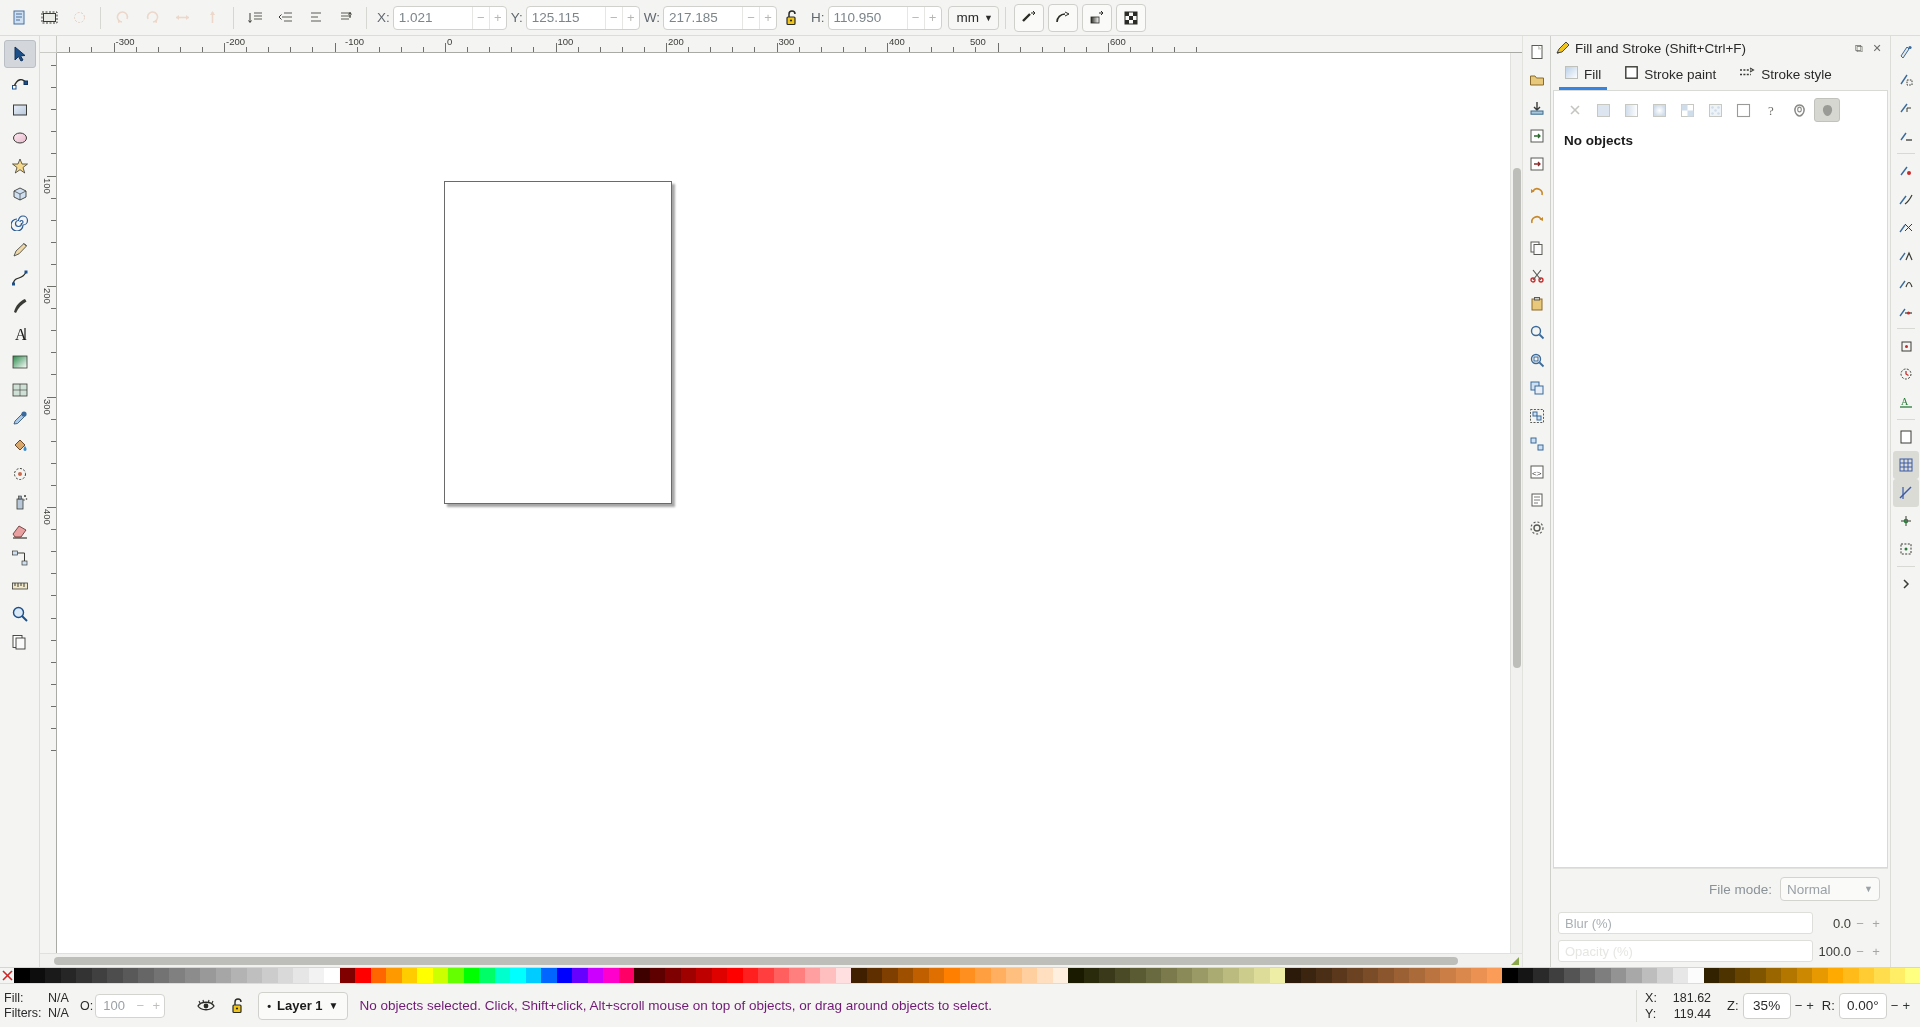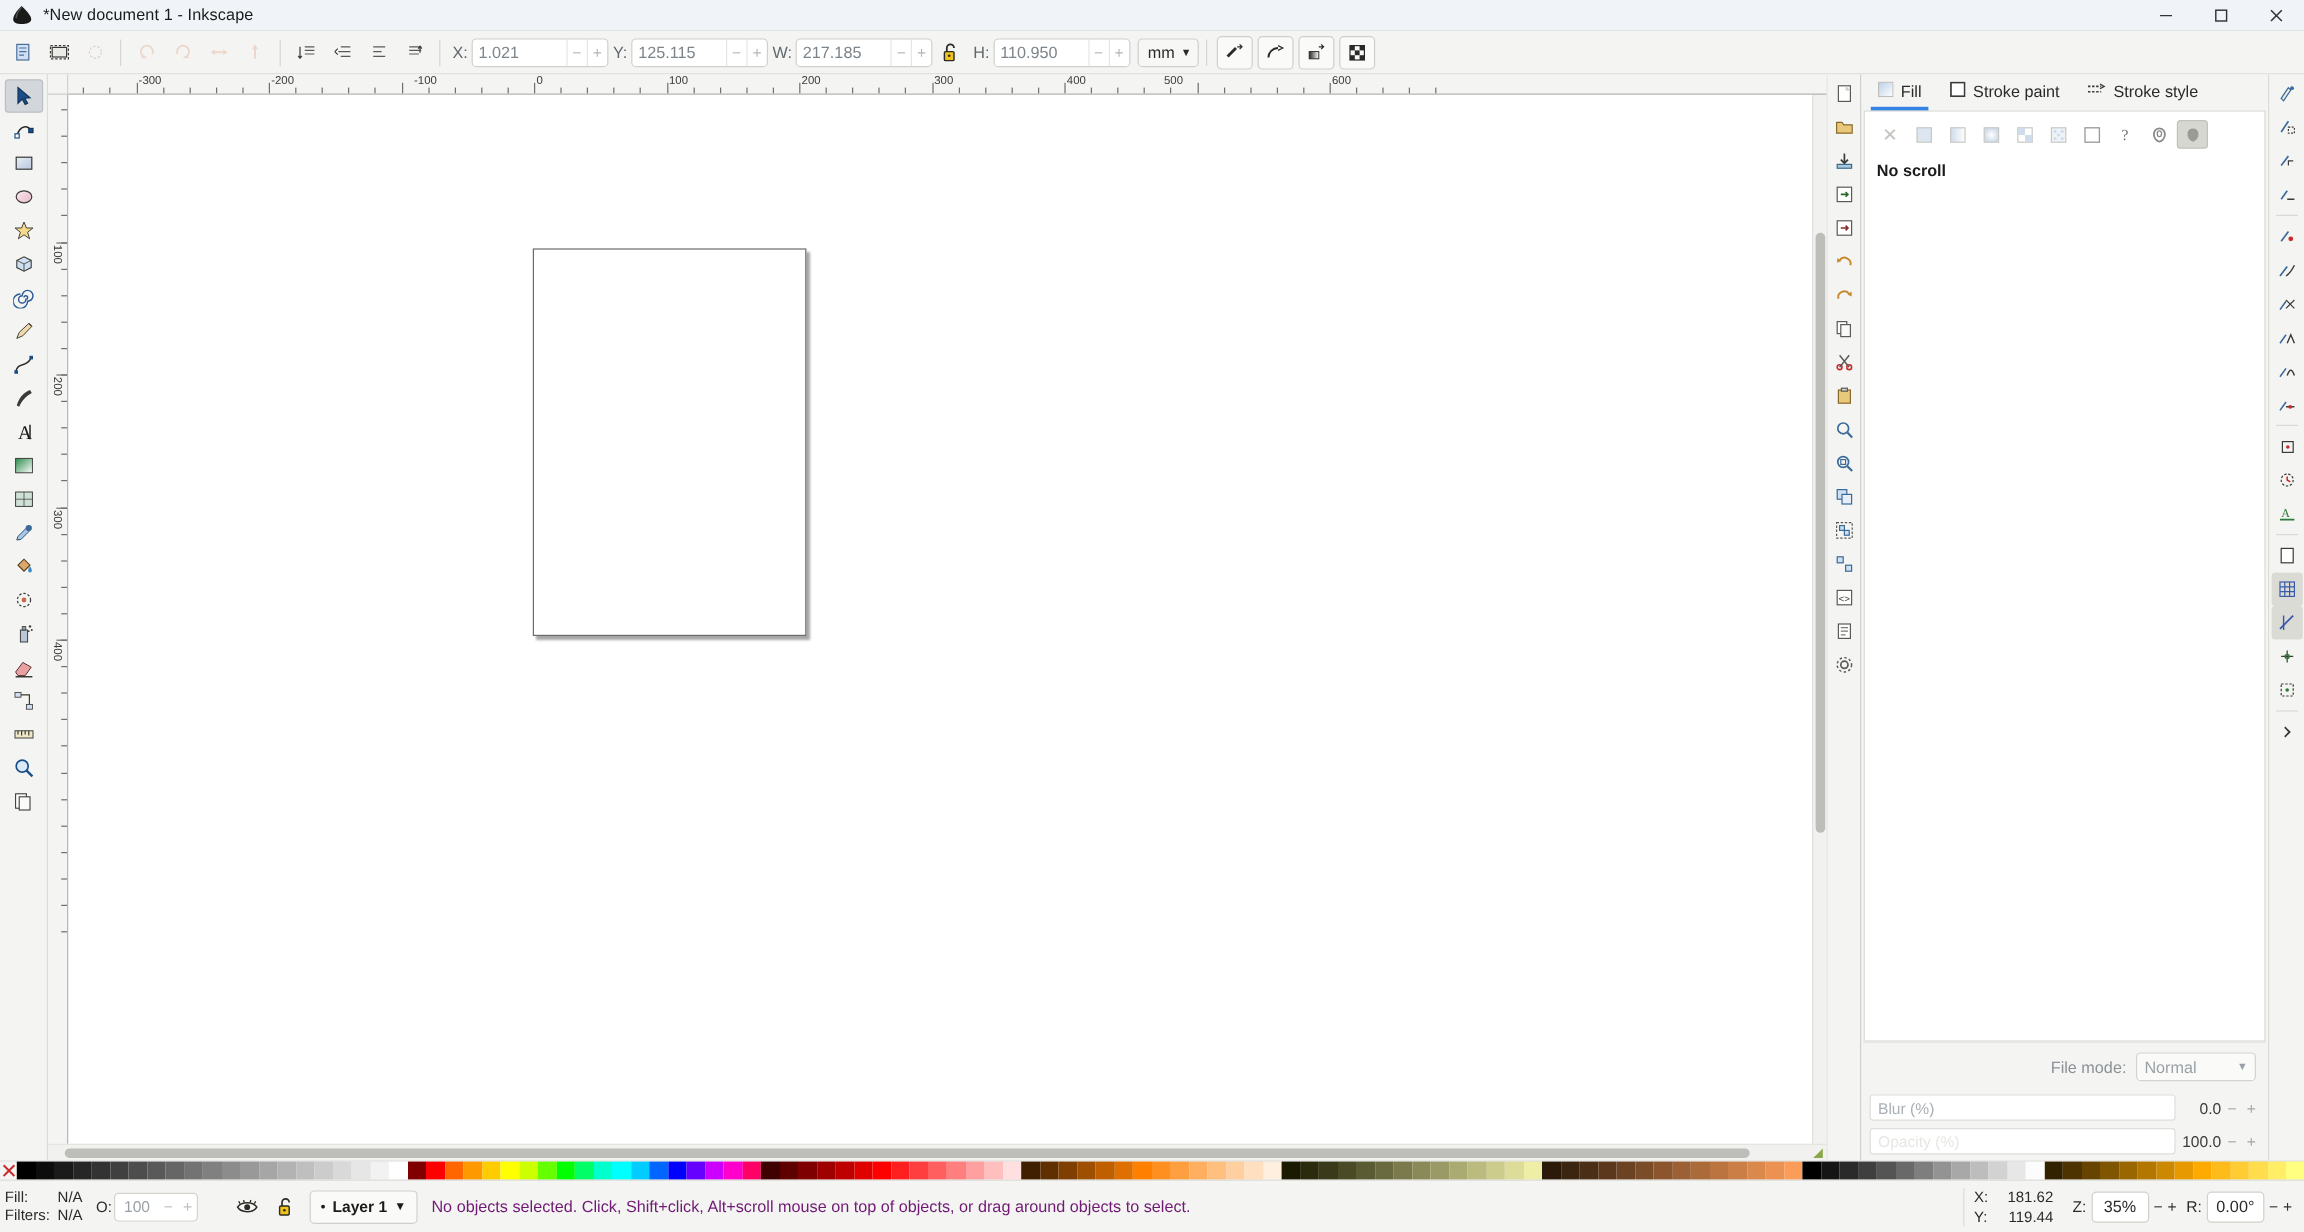--- a/index.html
+++ b/index.html
@@ -207,46 +207,20 @@
     display:flex; align-items:center; height: 26px; border:1px solid #d0d0cc; border-radius:4px; background:#fff;
   }
   .zfield input { width: 46px; border:0; outline:0; background:transparent; text-align:center; font-size:13.5px; color:#2a2a2a;
     font-family:"Liberation Sans", sans-serif;}
 </style>
 </head>
 <body>
 
 <div id="app">
 
-  <div class="titlebar">
-    <span class="tb-logo">
-      <svg width="22" height="18" viewBox="0 0 22 18">
-        <path d="M10 1 C6 5, 3 9, 3 12 C3 15, 6 16, 10 16 C14 16, 18 15, 18 12 C18 9, 14 5, 10 1 Z" fill="#1a1a1a"></path>
-        <path d="M10 2 C7.5 5, 5.5 8, 5.5 11" stroke="#555" stroke-width="1" fill="none"></path>
-      </svg>
-    </span>
-    <span class="tb-title">*New document 1 - Inkscape</span>
-    <span class="tb-spacer"></span>
-    <div class="tb-btn">
-      <svg width="12" height="12" viewBox="0 0 12 12">
-          <line x1="1" y1="6" x2="11" y2="6" stroke="#333" stroke-width="1.2"></line>
-        </svg>
-    </div>
-    <div class="tb-btn">
-      <svg width="12" height="12" viewBox="0 0 12 12">
-          <rect x="1.5" y="1.5" width="9" height="9" fill="none" stroke="#333" stroke-width="1.2"></rect>
-        </svg>
-    </div>
-    <div class="tb-btn close">
-      <svg width="12" height="12" viewBox="0 0 12 12">
-          <line x1="1.5" y1="1.5" x2="10.5" y2="10.5" stroke="#333" stroke-width="1.3"></line>
-          <line x1="10.5" y1="1.5" x2="1.5" y2="10.5" stroke="#333" stroke-width="1.3"></line>
-        </svg>
-    </div>
-  </div>
 
 
   <div class="cmdbar">
     <div class="cbtn">
       <svg width="17" height="17" viewBox="0 0 17 17">
           <rect x="3" y="2" width="10" height="13" fill="#cfe0f2" stroke="#4a6f9c"></rect>
           <line x1="5" y1="5" x2="11" y2="5" stroke="#4a6f9c"></line>
           <line x1="5" y1="8" x2="11" y2="8" stroke="#4a6f9c"></line>
           <line x1="5" y1="11" x2="9" y2="11" stroke="#4a6f9c"></line>
         </svg>
@@ -797,20 +771,31 @@
         </div>
       <div class="ci">
           <svg width="16" height="16" viewBox="0 0 16 16">
             <circle cx="8" cy="8" r="3" fill="none" stroke="#5a5a56" stroke-width="1.4"></circle>
             <circle cx="8" cy="8" r="6" fill="none" stroke="#5a5a56" stroke-width="1.2" stroke-dasharray="2,2"></circle>
           </svg>
         </div>
     </div>
 
     <div class="dock">
+      <div class="dock-head">
+        <span class="dock-icon">
+          <svg width="16" height="16" viewBox="0 0 16 16">
+              <path d="M2 13 L4 9 L11 2 L14 5 L7 12 Z" fill="#f0c419" stroke="#3a3a36" stroke-width=".9"></path>
+              <path d="M2 13 L4.5 12.5" stroke="#3a3a36"></path>
+            </svg>
+        </span>
+        <span class="dock-title">Fill and Stroke (Shift+Ctrl+F)</span>
+        <span class="dock-btn">⧉</span>
+        <span class="dock-btn">✕</span>
+      </div>
       <div class="dock-body">
         <div class="tabs">
           <div class="tab active">
             <span>
               <svg width="13" height="13" viewBox="0 0 13 13">
                   <defs>
                     <linearGradient id="fsw" x1="0" y1="0" x2="1" y2="1">
                       <stop offset="0" stop-color="#b9cfe8"></stop>
                       <stop offset="1" stop-color="#fff"></stop>
                     </linearGradient>
@@ -907,21 +892,21 @@
                   <path d="M7.5 2 C4 2, 2.5 5, 3 8 C3.5 11, 6 13, 7.5 13 C9 13, 11.5 11, 12 8 C12.5 5, 11 2, 7.5 2 Z" fill="none" stroke="#8a8a86" stroke-width="1.5"></path>
                   <ellipse cx="7.5" cy="6.5" rx="1.8" ry="2.4" fill="#fff" stroke="#8a8a86" stroke-width="1.1"></ellipse>
                 </svg>
             </div>
             <div class="ftbtn active">
               <svg width="15" height="15" viewBox="0 0 15 15">
                   <path d="M7.5 2 C4 2, 2.5 5, 3 8 C3.5 11, 6 13, 7.5 13 C9 13, 11.5 11, 12 8 C12.5 5, 11 2, 7.5 2 Z" fill="#9a9a96"></path>
                 </svg>
             </div>
           </div>
-          <div class="noobj">No scroll</div>
+          <div class="noobj">No objects</div>
         </div>
 
         <div class="blendrow">
           <span class="blendlbl">File mode:</span>
           <div class="blendsel">
             <span>Normal</span>
             <span style="font-size:9px;">▼</span>
           </div>
         </div>
 

